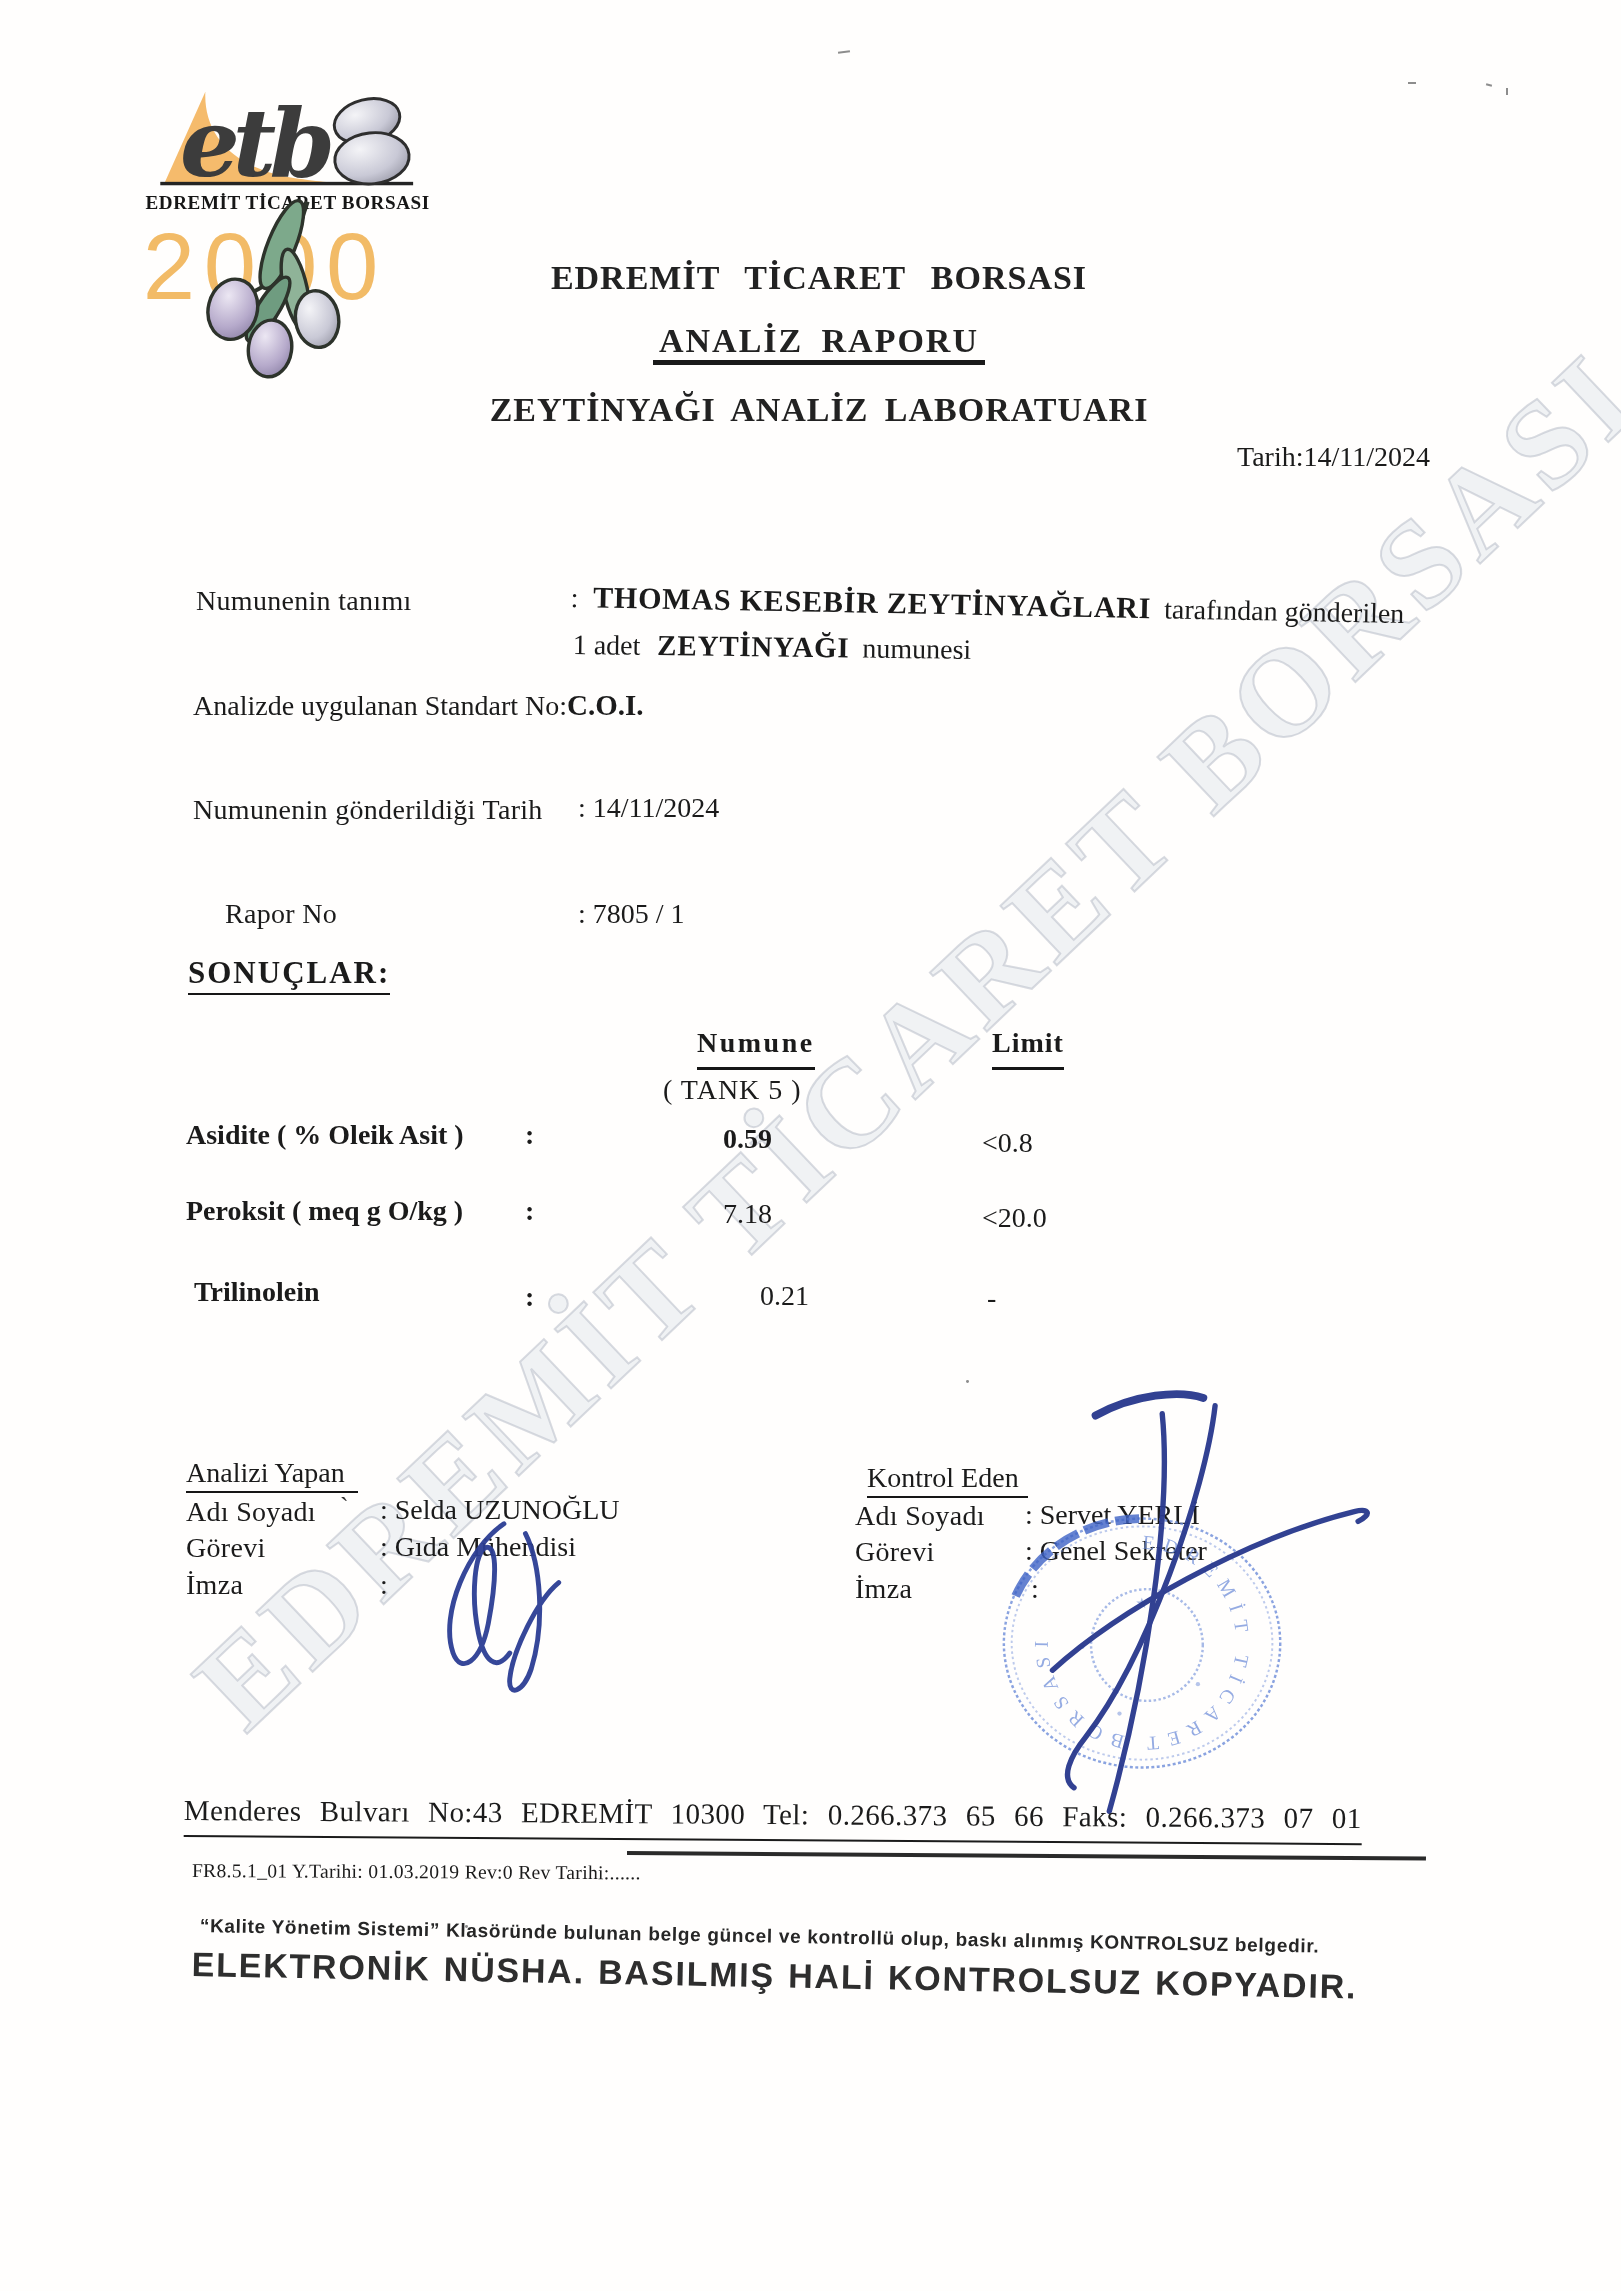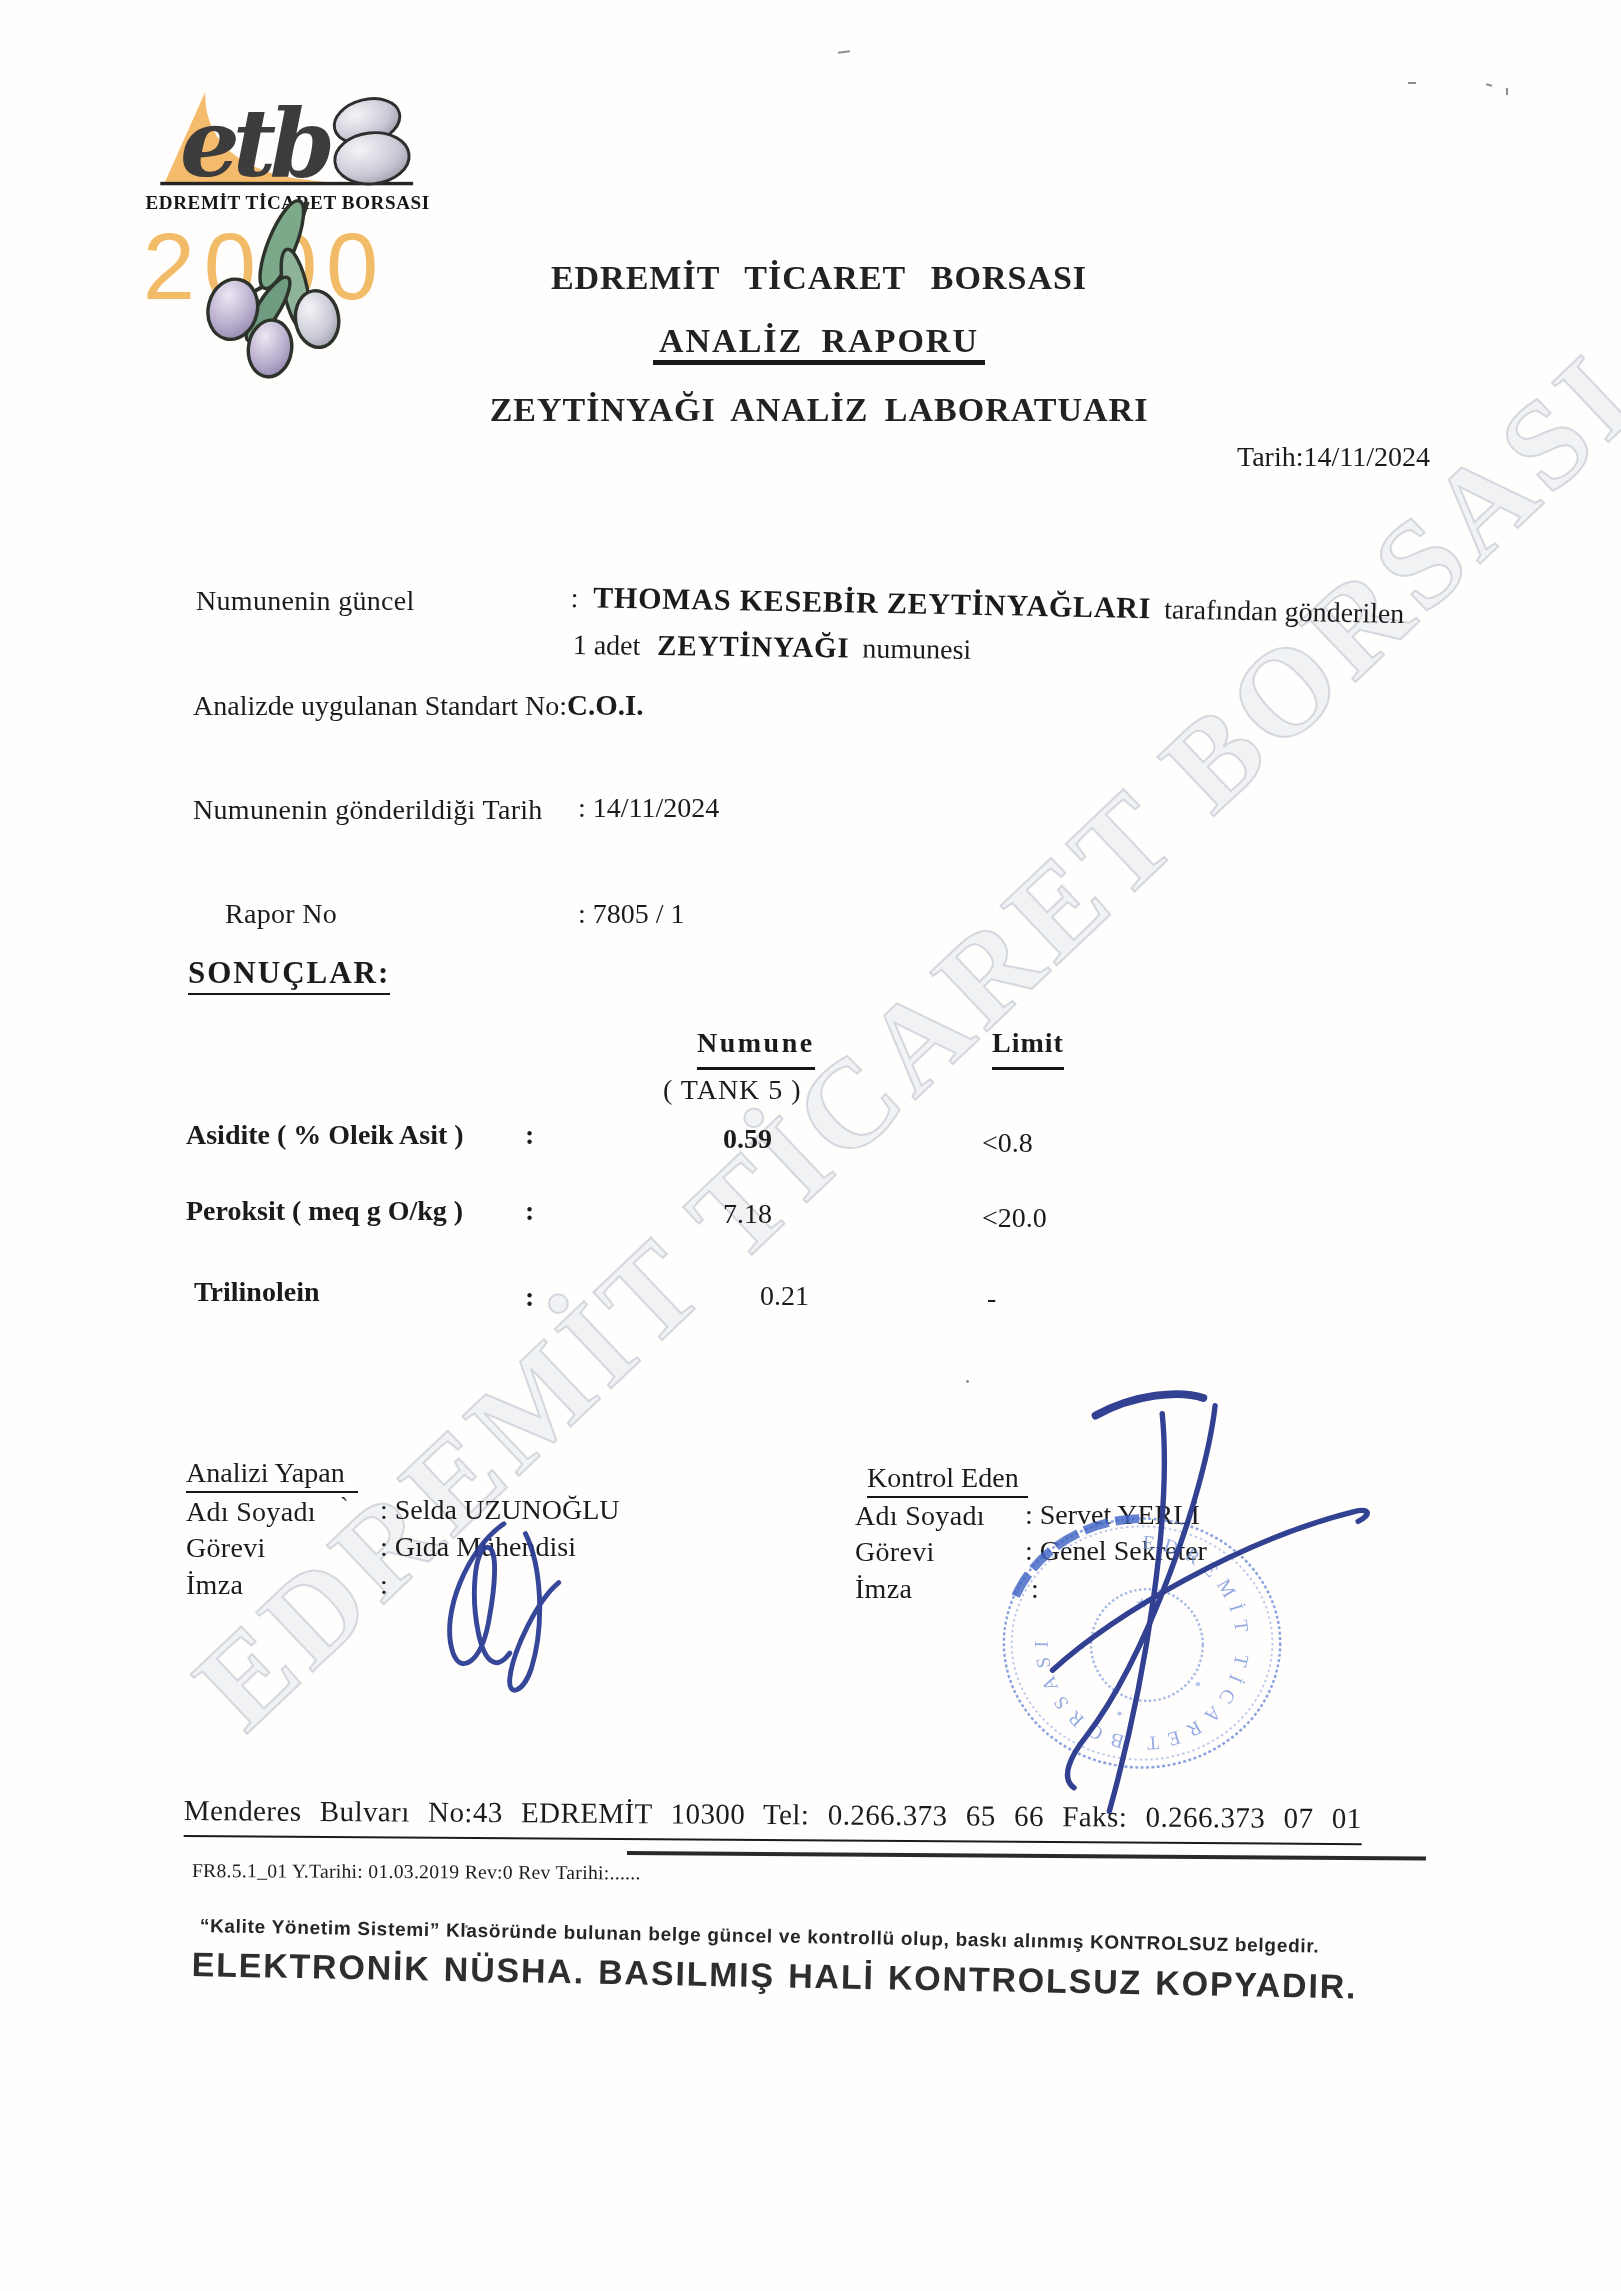--- a/index.html
+++ b/index.html
@@ -60,21 +60,21 @@
   <div class="abs" style="left:421px;top:247px;width:796px;text-align:center;">
     <div style="font-size:34px;font-weight:bold;letter-spacing:1px;word-spacing:15.7px;line-height:61px;color:#222;">EDREMİT TİCARET BORSASI</div>
     <div style="line-height:65px;">
       <span style="font-size:34px;font-weight:bold;letter-spacing:2px;word-spacing:7.8px;border-bottom:5.9px solid #1a1a1a;padding:0 5.9px 1px;color:#222;">ANALİZ RAPORU</span>
     </div>
     <div style="font-size:34px;font-weight:bold;letter-spacing:1px;word-spacing:6.9px;line-height:61px;color:#222;">ZEYTİNYAĞI ANALİZ LABORATUARI</div>
   </div>
 
   <div class="abs nw" style="left:1237px;top:441px;font-size:28px;">Tarih:14/11/2024</div>
 
-  <div class="abs lbl nw" style="left:196px;top:585px;">Numunenin güncel</div>
+  <div class="abs lbl nw" style="left:196px;top:585px;">Numunenin tanımı</div>
   <div class="abs nw" style="left:571px;top:580px;font-size:28px;transform:rotate(1.1deg);transform-origin:left top;">
     <span>:</span>
     <span class="b" style="font-size:30px;letter-spacing:0.8px;margin-left:7.8px;">THOMAS KESEBİR ZEYTİNYAĞLARI</span>
     <span style="margin-left:5.9px;">tarafından gönderilen</span>
   </div>
   <div class="abs nw" style="left:573px;top:628px;font-size:28px;transform:rotate(0.7deg);transform-origin:left top;">
     <span>1 adet</span>
     <span class="b" style="font-size:29px;letter-spacing:0.8px;margin-left:9.8px;">ZEYTİNYAĞI</span>
     <span style="margin-left:5.9px;">numunesi</span>
   </div>

